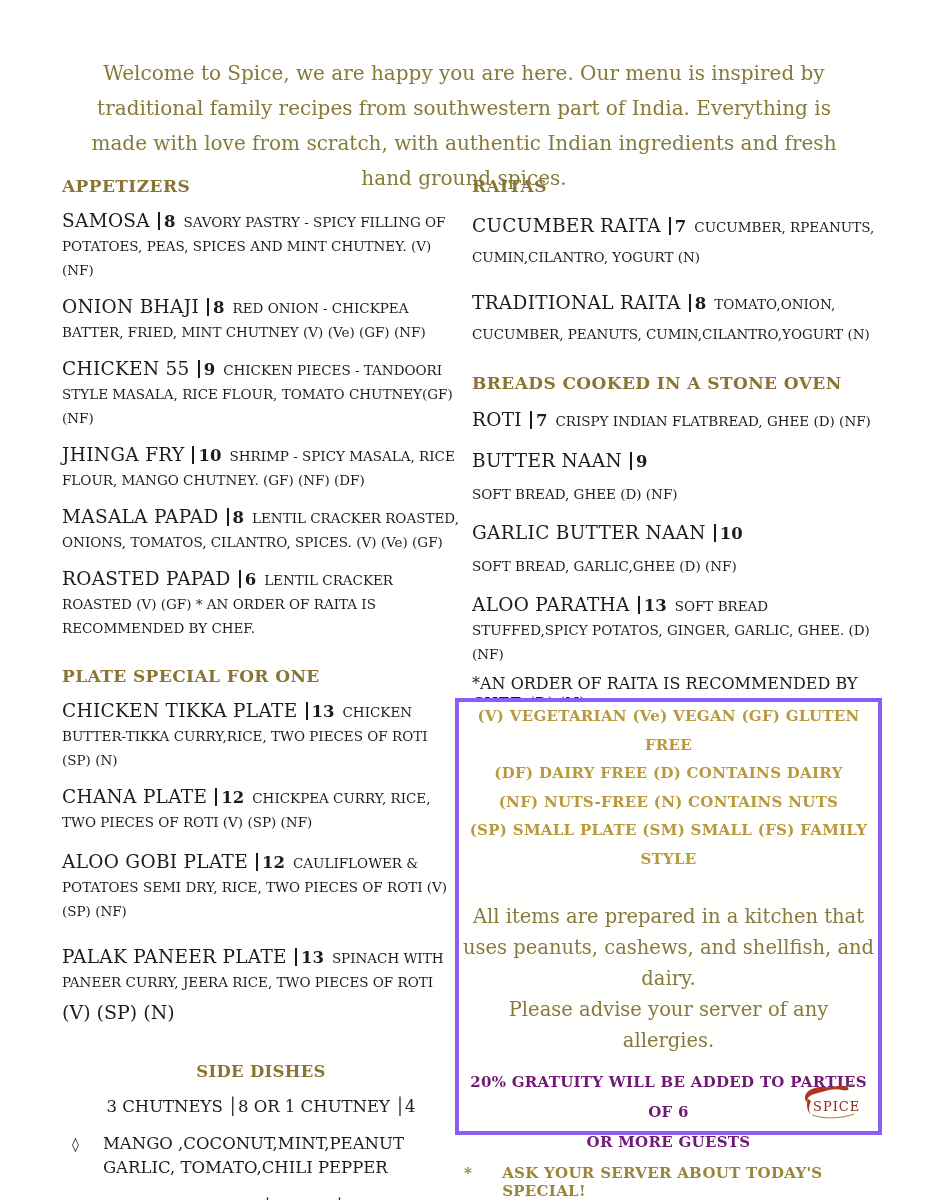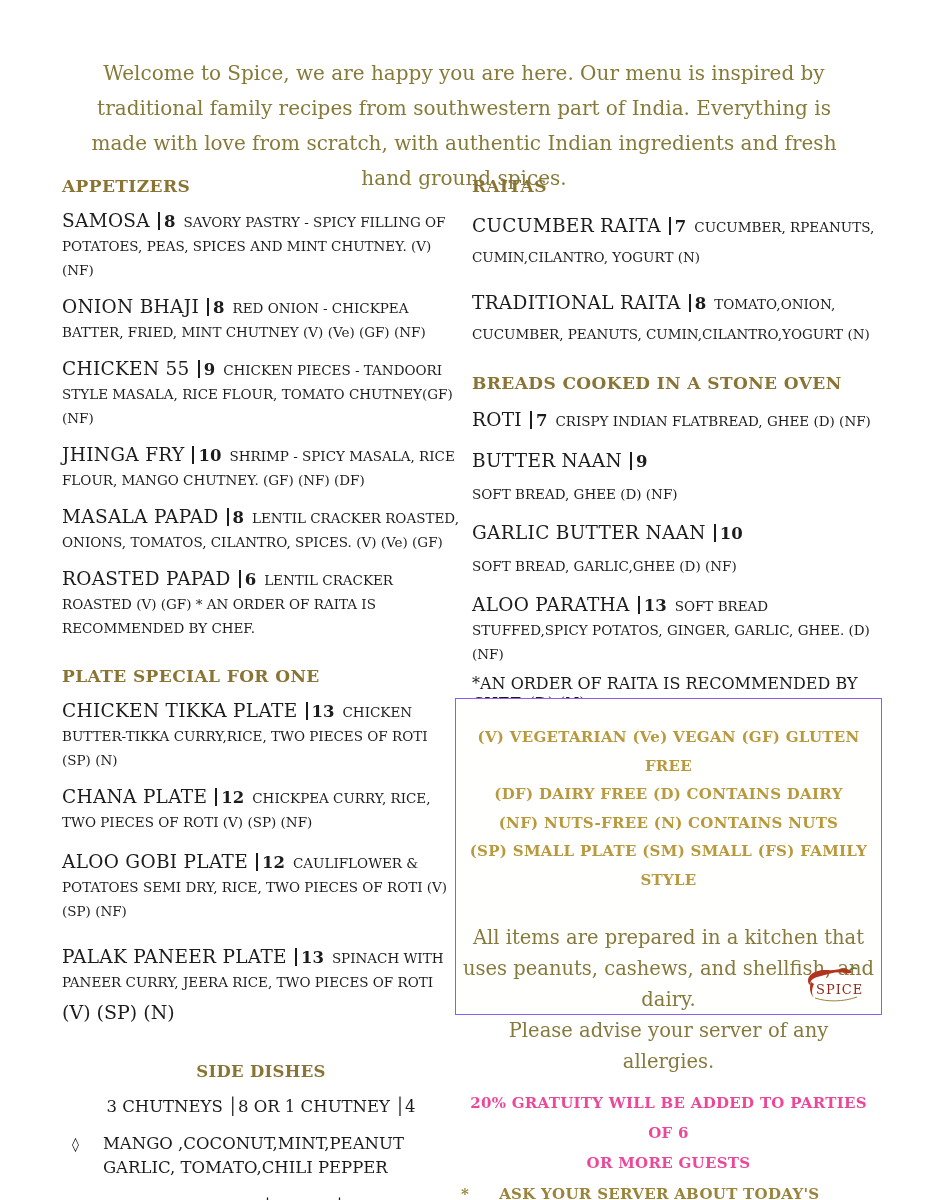--- a/index.html
+++ b/index.html
@@ -41,26 +41,26 @@
   .sd-line { font-size:16.5px; margin:15px 0; }
   .diamond { font-size:14px; margin-right:22px; }
   .mango-line {
     display:flex; text-align:left; font-size:16.5px; line-height:24px;
     margin:16px 0 18px 0; padding-left:10px;
   }
   .mango-line .diamond { margin-right:24px; flex:0 0 auto; }
   .mango-line .mtext { width:320px; }
   
   .info-box {
-    position:absolute; left:455px; top:698px; width:427px; height:317px;
-    border:1px solid #8b5cf6; box-sizing:border-box; padding-top:24px; background:#fffffe;
+    position:absolute; left:455px; top:698px; width:427px; height:437px;
+    border:4px solid #8b5cf6; box-sizing:border-box; background:#fffffe;
   }
   .legend-line { text-align:center; color:#b8993d; font-weight:bold; font-size:15px; line-height:28.5px; letter-spacing:.3px; }
   .allergy { margin-top:28px; text-align:center; color:#87793c; font-size:19.5px; line-height:31px; }
-  .gratuity { margin-top:11px; text-align:center; color:#ec4899; font-weight:bold; font-size:15px; line-height:30px; letter-spacing:.3px; }
+  .gratuity { margin-top:11px; text-align:center; color:#701a75; font-weight:bold; font-size:15px; line-height:30px; letter-spacing:.3px; }
   .special-row { display:flex; margin-top:7px; padding-left:5px; color:#9a8439; font-weight:bold; font-size:15px; letter-spacing:.3px; }
   .special-row .ast { margin-right:30px; }
   .logo { position:absolute; right:16px; bottom:8px; }
 </style>
 </head>
 <body>
 
 <div class="page">
 
   <p class="intro">Welcome to Spice, we are happy you are here. Our  menu is inspired by traditional family recipes from southwestern part of India. Everything is made with love from scratch, with authentic Indian ingredients and fresh hand ground spices.</p>

